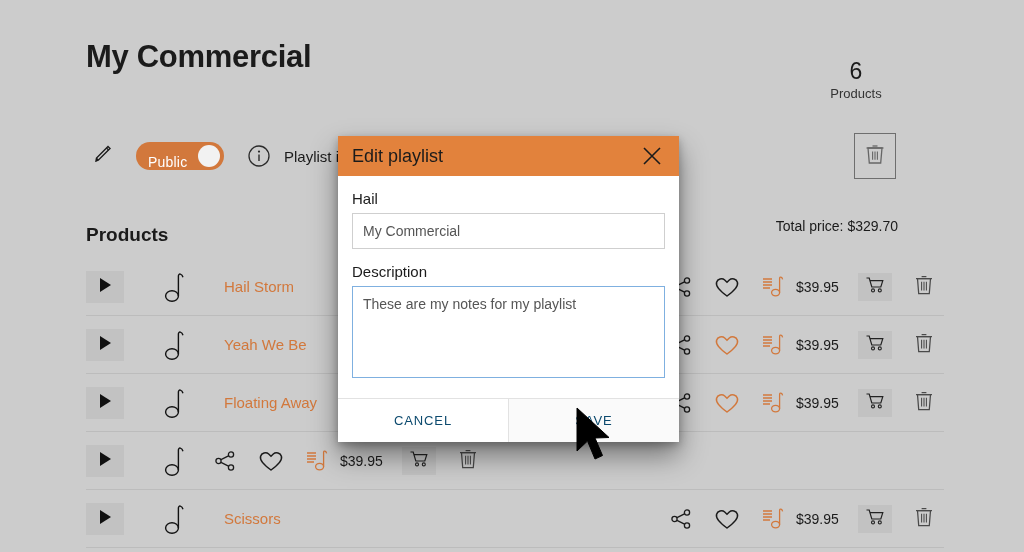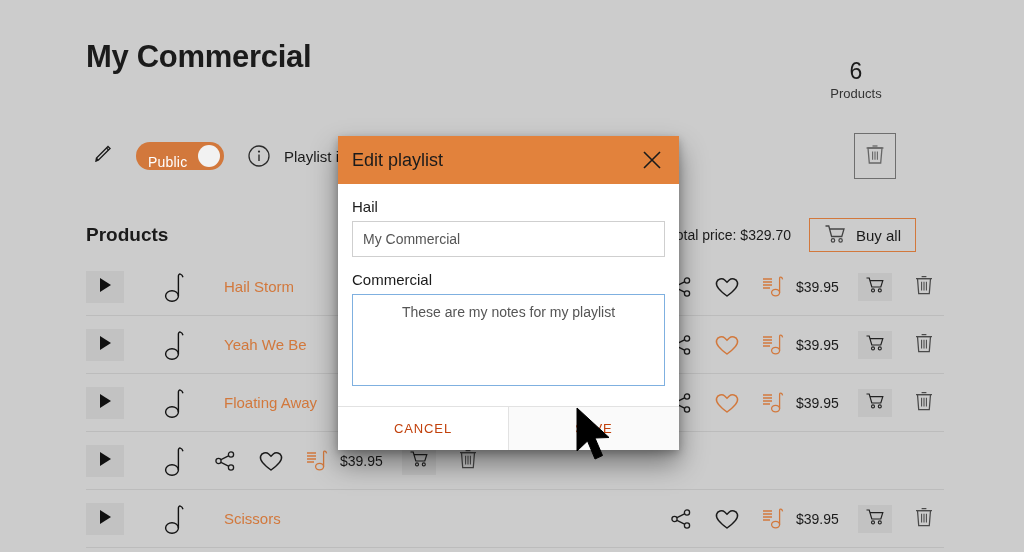--- a/index.html
+++ b/index.html
@@ -82,42 +82,42 @@
   .del { width:40px; display:flex; justify-content:center; cursor:pointer; }
 
   
   .backdrop { position:absolute; inset:0; }
   .modal {
     position:absolute; left:338px; top:136px; width:341px;
     background:#ffffff;
     box-shadow:0 14px 26px rgba(0,0,0,0.42), 0 3px 8px rgba(0,0,0,0.25);
   }
   .modal-head {
-    background:#e2823c; height:48px; display:flex; align-items:center;
+    background:#e2823c; height:40px; display:flex; align-items:center;
     padding:0 14px 0 14px; justify-content:space-between;
   }
   .modal-title { font-size:18px; color:#1b1b1b; }
   .modal-close { width:26px; height:26px; display:flex; align-items:center; justify-content:center; cursor:pointer; }
   .modal-body { padding:14px 14px 16px 14px; background:#fff; }
   .field-label { font-size:15px; color:#1b1b1b; margin:0 0 6px 0; }
   .text-input {
     width:100%; height:36px; border:1px solid #cfcfcf; background:#fff;
     font-family:"Liberation Sans", sans-serif; font-size:14px; color:#555;
     padding:0 10px; outline:none;
   }
   .field-label.second { margin-top:14px; }
   .textarea {
     width:100%; height:92px; border:1px solid #7fb0e0; background:#fff;
     font-family:"Liberation Sans", sans-serif; font-size:14px; color:#555;
-    padding:8px 10px; outline:none; resize:none; line-height:19px;text-align:center;
+    padding:8px 10px; outline:none; resize:none; line-height:19px;
   }
   .modal-foot { display:flex; border-top:1px solid #e2e2e2; height:44px; }
   .foot-btn {
     flex:1; display:flex; align-items:center; justify-content:center;
-    font-size:13px; color:#c2410c; letter-spacing:0.9px; cursor:pointer; background:#fff;
+    font-size:13px; color:#0c4a6e; letter-spacing:0.9px; cursor:pointer; background:#fff;
   }
   .foot-btn.save { border-left:1px solid #e2e2e2; background:#fafafa; }
 
   
   .cursor { position:absolute; left:575px; top:407px; pointer-events:none; }
 </style>
 </head>
 <body>
 
 <div class="page">
@@ -167,30 +167,20 @@
           <path d="M8.6 9.5 V17.8 M11 9.5 V17.8 M13.4 9.5 V17.8" stroke="#666" stroke-width="1.1"></path>
         </svg>
       </span>
     </div>
   </div>
 
   <div class="products-bar">
     <div class="products-title">Products</div>
     <div class="right-cluster">
       <span class="total-price">Total price: $329.70</span>
-      <div class="buy-all">
-        <span>
-          <svg width="23" height="20" viewBox="0 0 23 20">
-            <path d="M1.5 2 H4.8 L7.6 12.5 H17.8 L20 5 H6" fill="none" stroke="#444" stroke-width="1.3"></path>
-            <circle cx="9" cy="16.4" r="1.7" fill="none" stroke="#444" stroke-width="1.2"></circle>
-            <circle cx="16.6" cy="16.4" r="1.7" fill="none" stroke="#444" stroke-width="1.2"></circle>
-          </svg>
-        </span>
-        <span>Buy all</span>
-      </div>
     </div>
   </div>
 
   <div class="list" id="product-list">
       <div class="row">
         <div class="play-btn">
           <span><svg width="14" height="16" viewBox="0 0 14 16">
               <path d="M2 1 L13 8 L2 15 Z" fill="#111"></path>
             </svg></span>
         </div>
@@ -455,21 +445,21 @@
         <span class="modal-title">Edit playlist</span>
         <span class="modal-close">
           <svg width="24" height="24" viewBox="0 0 24 24">
             <path d="M4 4 L20 20 M20 4 L4 20" stroke="#1b1b1b" stroke-width="1.6"></path>
           </svg>
         </span>
       </div>
       <div class="modal-body">
         <div class="field-label">Hail</div>
         <input class="text-input" type="text" value="My Commercial" placeholder="Name" style="">
-        <div class="field-label second">Commercial</div>
+        <div class="field-label second">Description</div>
         <textarea class="textarea" placeholder="Description" style="">These are my notes for my playlist</textarea>
       </div>
       <div class="modal-foot">
         <div class="foot-btn">CANCEL</div>
         <div class="foot-btn save">SAVE</div>
       </div>
     </div>
   </div>
 
   <div class="cursor">

